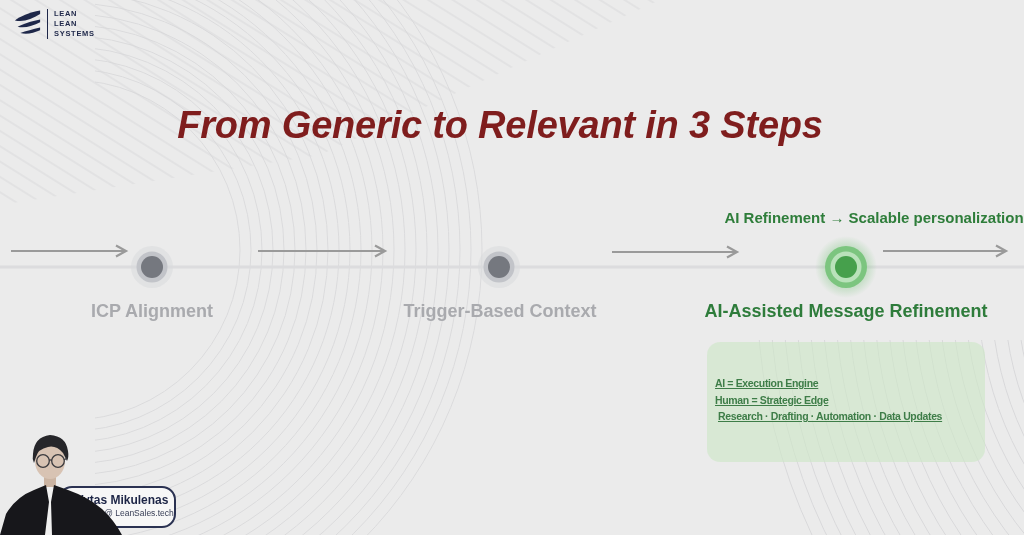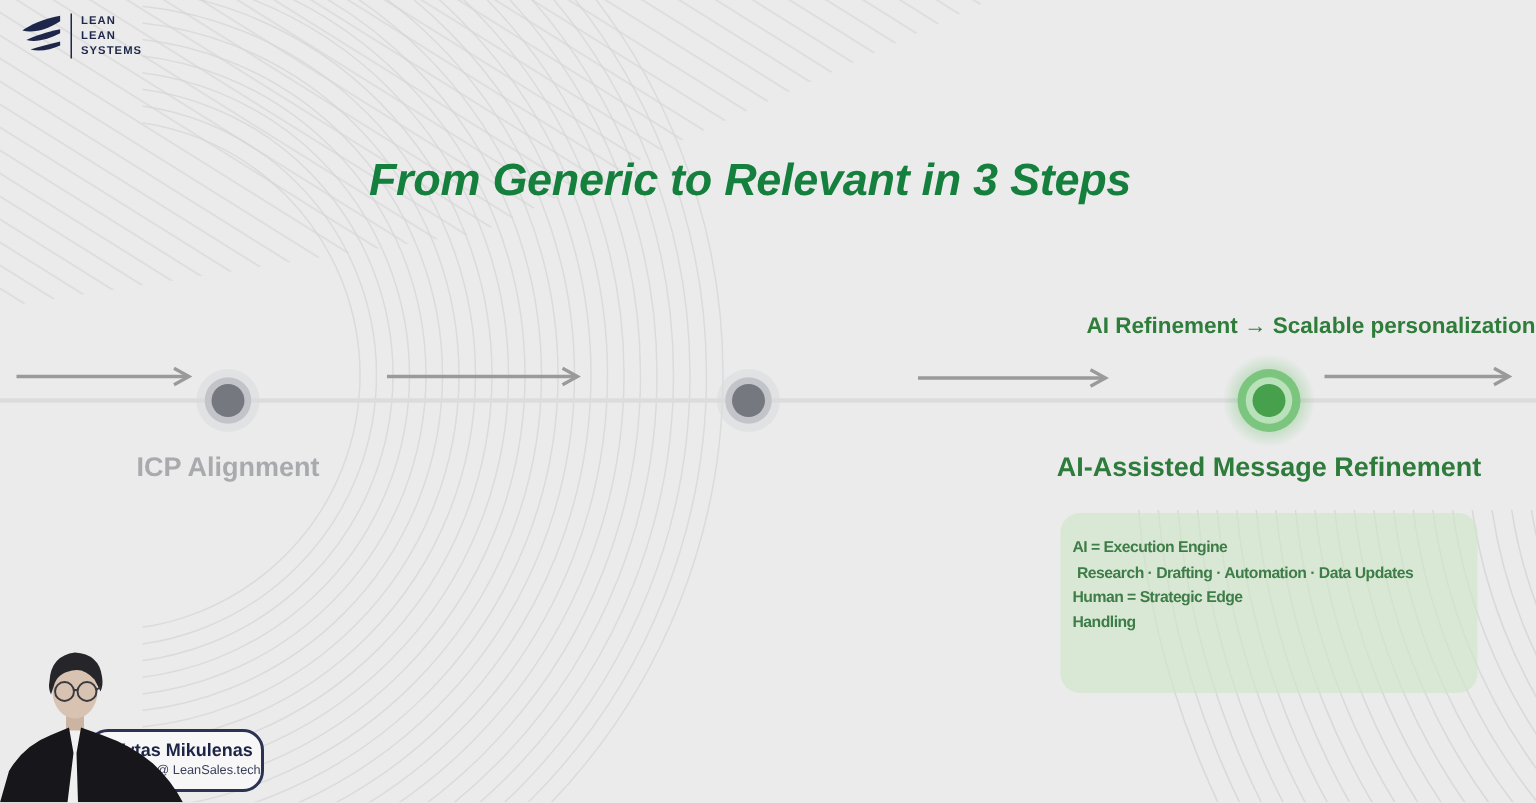--- a/index.html
+++ b/index.html
@@ -5,36 +5,36 @@
   html,body{margin:0;padding:0;background:#ebebeb;font-family:"Liberation Sans",sans-serif;}
   .slide{position:relative;width:1024px;height:535px;overflow:hidden;background:#ebebeb;}
 
   #bg-svg{position:absolute;left:0;top:0;z-index:1;}
 
   .logo{position:absolute;left:14px;top:9px;display:flex;align-items:center;gap:6px;z-index:3;}
   .logo-divider{width:0;height:30px;border-left:1.5px solid #1e2749;}
   .logo-text{font-size:7.5px;font-weight:700;letter-spacing:.7px;color:#1e2749;line-height:10px;}
 
   .title{position:absolute;top:104px;left:500px;transform:translateX(-50%);
-         font-size:30px;font-weight:700;font-style:italic;color:#15803d;
+         font-size:38px;font-weight:700;font-style:italic;color:#7f1d1d;
          white-space:nowrap;letter-spacing:-.2px;z-index:3;}
 
   .tl-heading{position:absolute;top:209px;left:874px;transform:translateX(-50%);
               font-size:15px;font-weight:700;color:#2e7d3a;white-space:nowrap;z-index:3;}
 
   .step-label{position:absolute;top:301px;transform:translateX(-50%);
               font-size:18px;font-weight:700;white-space:nowrap;z-index:3;}
   .step-label.gray{color:#a9aaae;}
   .step-label.green{color:#2e7c3b;}
   .label-1{left:152px;} .label-2{left:500px;} .label-3{left:846px;}
 
   .info-box{position:absolute;left:707px;top:342px;width:278px;height:120px;
             background:rgba(205,231,198,.62);border-radius:13px;box-sizing:border-box;
-            padding:15px 8px 0 8px;color:#3e7d48;font-size:10.5px;font-weight:700;
-            line-height:16.5px;letter-spacing:-.35px;z-index:2;}
+            padding:33px 8px 0 8px;color:#3e7d48;font-size:10.5px;font-weight:700;
+            line-height:16.5px;letter-spacing:-.35px;z-index:2;text-decoration:underline;}
   .info-line{white-space:nowrap;}
   .info-line.indent{padding-left:3px;}
 
   .badge{position:absolute;left:58px;top:486px;width:118px;height:42px;
          border:2px solid #2b3252;border-radius:14px;background:rgba(248,248,248,.95);
          box-sizing:border-box;text-align:center;padding-left:10px;z-index:4;}
   .badge-name{margin-top:5px;font-size:12px;font-weight:700;color:#1d2546;white-space:nowrap;}
   .badge-role{font-size:8.5px;color:#3a4058;white-space:nowrap;margin-top:1px;}
 
   .person{position:absolute;left:0;top:424px;z-index:5;}
@@ -167,27 +167,27 @@
       <div>LEAN</div>
       <div>SYSTEMS</div>
     </div>
   </div>
 
   <div class="title">From Generic to Relevant in 3 Steps</div>
 
   <div class="tl-heading">AI Refinement → Scalable personalization</div>
 
   <div class="step-label gray label-1">ICP Alignment</div>
+  <div class="step-label gray label-2">Trigger-Based Context</div>
   <div class="step-label green label-3">AI-Assisted Message Refinement</div>
 
   <div class="info-box">
     <div class="info-line">AI = Execution Engine</div>
+    <div class="info-line">Human = Strategic Edge</div>
     <div class="info-line indent">Research · Drafting · Automation · Data Updates</div>
-    <div class="info-line">Human = Strategic Edge</div>
-    <div class="info-line">Handling</div>
   </div>
 
   <div class="badge">
     <div class="badge-name">Vytas Mikulenas</div>
     <div class="badge-role">Founder @ LeanSales.tech</div>
   </div>
 
   <svg class="person" width="150" height="111" viewBox="0 0 150 111">
 
     <path d="M40 68 L50 59 L60 68 L57 111 L43 111 Z" fill="#f0f0f0"></path>

